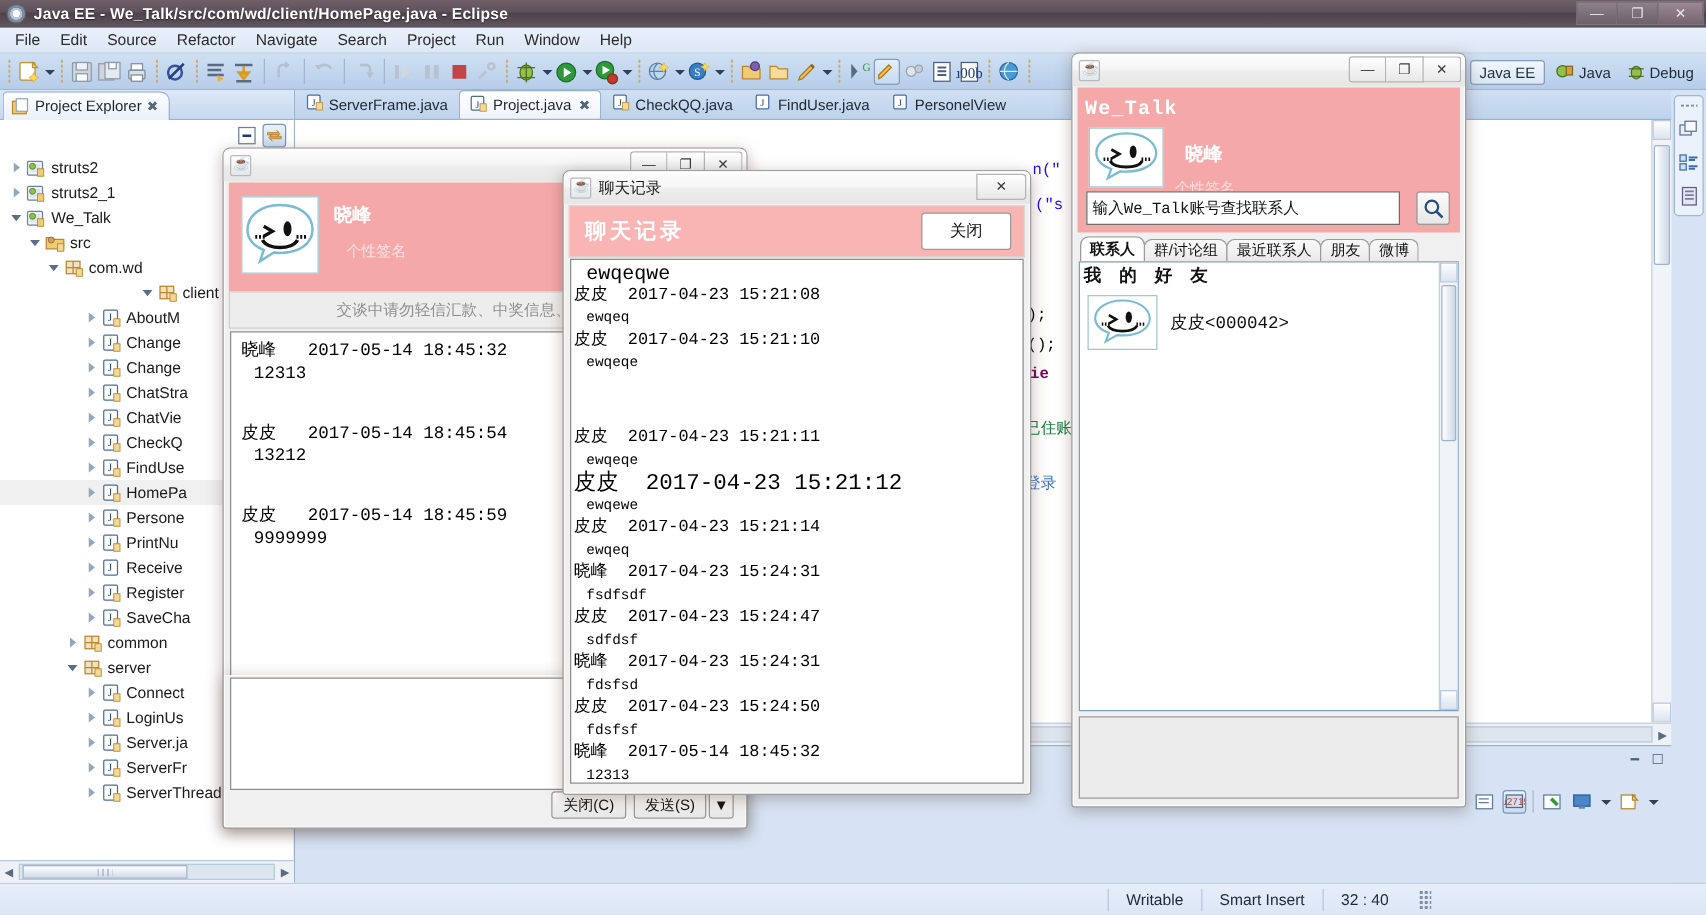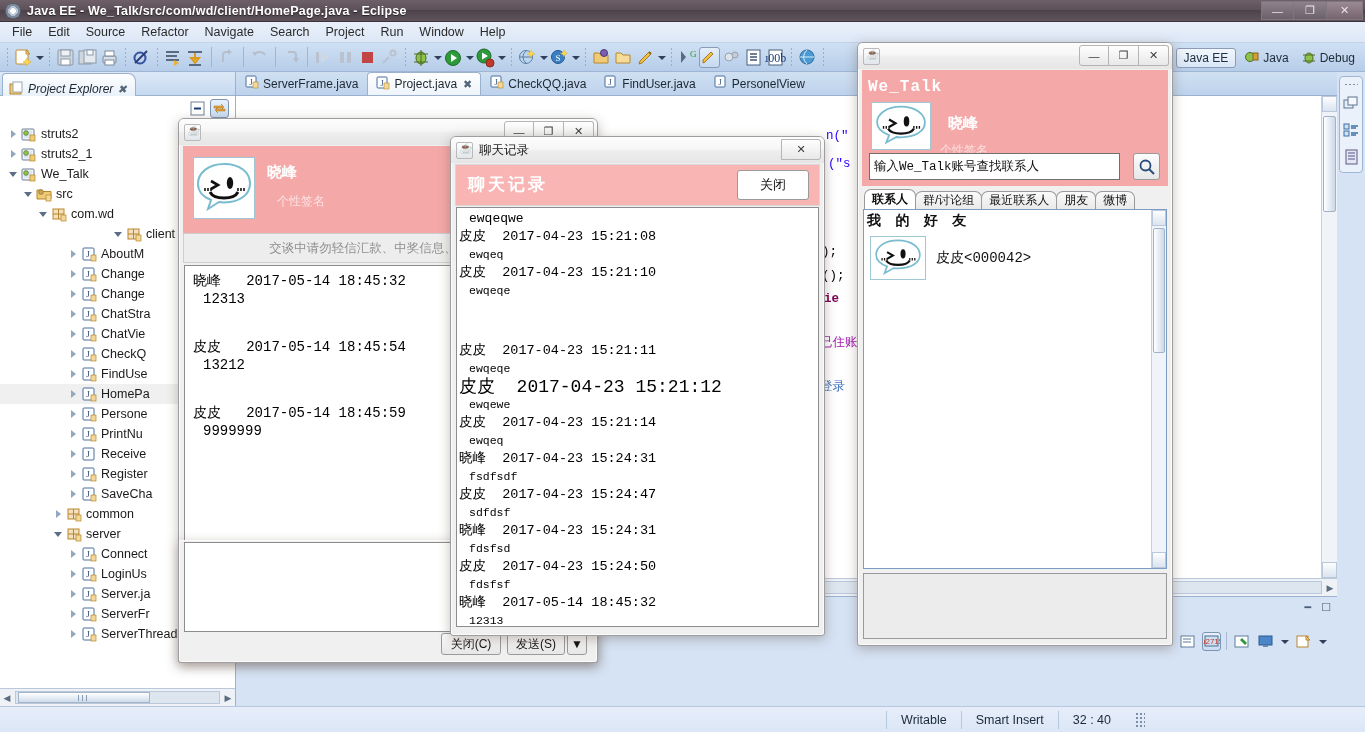--- a/index.html
+++ b/index.html
@@ -83,24 +83,24 @@
     width:236px; flex:none; display:flex; flex-direction:column;
     background:#fff; border-right:1px solid #9bb2cf;
   }
   .pe-tabbar {
     height:24px; flex:none; position:relative;
     background: linear-gradient(to bottom,#dce8f7,#c6d9ef);
     border-bottom:1px solid #9bb2cf;
   }
   .pe-tab {
     position:absolute; left:2px; top:1px; height:23px;
-    display:flex; align-items:flex-end; gap:4px; padding:0 8px 0 6px;
+    display:flex; align-items:center; gap:4px; padding:0 8px 0 6px;
     background:linear-gradient(to bottom,#fdfefe,#e9f1fa);
     border:1px solid #9bb2cf; border-bottom:none;
-    border-radius:4px 8px 0 0; font-size:12px; color:#1d2733;font-style:italic;
+    border-radius:4px 8px 0 0; font-size:12px; color:#1d2733;
   }
   .pe-toolrow{ height:24px; flex:none; display:flex; justify-content:flex-end; align-items:center;
     gap:3px; padding-right:6px; background:#fff; }
   .pe-tbtn { width:19px; height:19px; border:1px solid transparent; border-radius:3px; position:relative; }
   .pe-tbtn.sel { border-color:#7d94b3; background:linear-gradient(to bottom,#e8f1fb,#cadcf1); }
   .pe-tree { flex:1; overflow:hidden; padding-top:4px; font-size:12.5px; color:#1a1a1a; }
   .tr { height:20px; display:flex; align-items:center; white-space:nowrap; }
   .tr.sel { background:#f0f0f0; }
   .tw { width:11px; height:11px; position:relative; flex:none; margin-right:2px; }
   .tw.closed:after{ content:""; position:absolute; left:3px; top:1px;
@@ -760,21 +760,21 @@
               </svg></span>
             <span>PersonelView</span>
           </div>
         </div>
       <div class="ed-canvas">
         <div class="ed-code" style="left:590px;top:32px;color:#2a00ff">n("</div>
         <div class="ed-code" style="left:592px;top:60px;color:#2a00ff">("s</div>
         <div class="ed-code" style="left:586px;top:148px">);</div>
         <div class="ed-code" style="left:586px;top:172px">();</div>
         <div class="ed-code" style="left:588px;top:195px;color:#7f0055;font-weight:bold">ie</div>
-        <div class="ed-code" style="left:584px;top:238px;color:#a21caf;font-family:'Liberation Sans',sans-serif">已住账</div>
+        <div class="ed-code" style="left:584px;top:238px;color:#15803d;font-family:'Liberation Sans',sans-serif">已住账</div>
         <div class="ed-code" style="left:584px;top:282px;color:#3a6ec0;font-family:'Liberation Sans',sans-serif">登录</div>
         <div class="vsb">
           <div class="up"></div>
           <div class="thumb" style="top:20px;height:96px"></div>
           <div class="dn"></div>
         </div>
       </div>
       <div class="ed-hscroll">
         <div style="width:14px;text-align:center;color:#5b6b80;font-size:9px">◀</div>
         <div style="flex:1;height:13px;margin:0 1px;background:#dde5ef;border:1px solid #b9c8da"></div>
@@ -923,21 +923,21 @@
       <div class="jbtn" style="width:40px">✕</div>
     </div>
   </div>
 
   <div style="position:absolute;left:4px;top:27px;right:4px;height:42px;background:#f9b4b4;border:1px solid #d8d8d8">
     <div style="position:absolute;left:12px;top:8px;font-size:17px;font-weight:bold;color:#fff;letter-spacing:3px;font-family:'Liberation Serif',serif">聊天记录</div>
     <div class="jbtn2" style="position:absolute;right:10px;top:5px;width:72px;height:30px;font-size:13px;background:#fff">关闭</div>
   </div>
 
   <div class="chatlog" style="position: absolute; inset: 70px 5px 8px; padding: 2px 2px 0px;" id="record-list">
-      <div class="cl-line" style="font-size: 13px; line-height: 18px; padding-left: 10px;">ewqeqwe</div>
+      <div class="cl-line" style="font-size: 16px; line-height: 18px; padding-left: 10px;">ewqeqwe</div>
       <div class="cl-line" style="font-size: 13.5px; line-height: 18px;">皮皮  2017-04-23 15:21:08</div>
       <div class="cl-line" style="font-size: 11.5px; line-height: 18px; padding-left: 10px;">ewqeq</div>
       <div class="cl-line" style="font-size: 13.5px; line-height: 18px;">皮皮  2017-04-23 15:21:10</div>
       <div class="cl-line" style="font-size: 11.5px; line-height: 18px; padding-left: 10px;">ewqeqe</div>
       <div class="cl-line" style="font-size: 13.5px; line-height: 18px; margin-top: 42px;">皮皮  2017-04-23 15:21:11</div>
       <div class="cl-line" style="font-size: 11.5px; line-height: 18px; padding-left: 10px;">ewqeqe</div>
       <div class="cl-line" style="font-size: 18px; line-height: 18px;">皮皮  2017-04-23 15:21:12</div>
       <div class="cl-line" style="font-size: 11.5px; line-height: 18px; padding-left: 10px;">ewqewe</div>
       <div class="cl-line" style="font-size: 13.5px; line-height: 18px;">皮皮  2017-04-23 15:21:14</div>
       <div class="cl-line" style="font-size: 11.5px; line-height: 18px; padding-left: 10px;">ewqeq</div>

